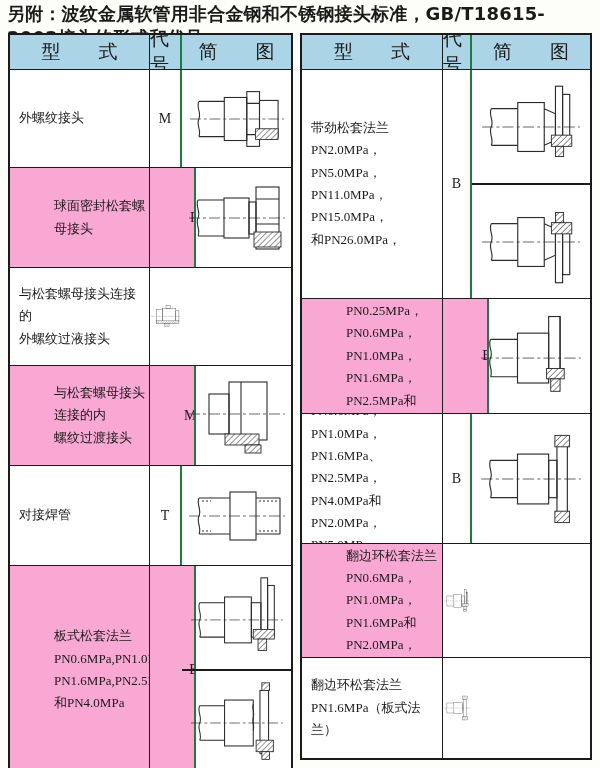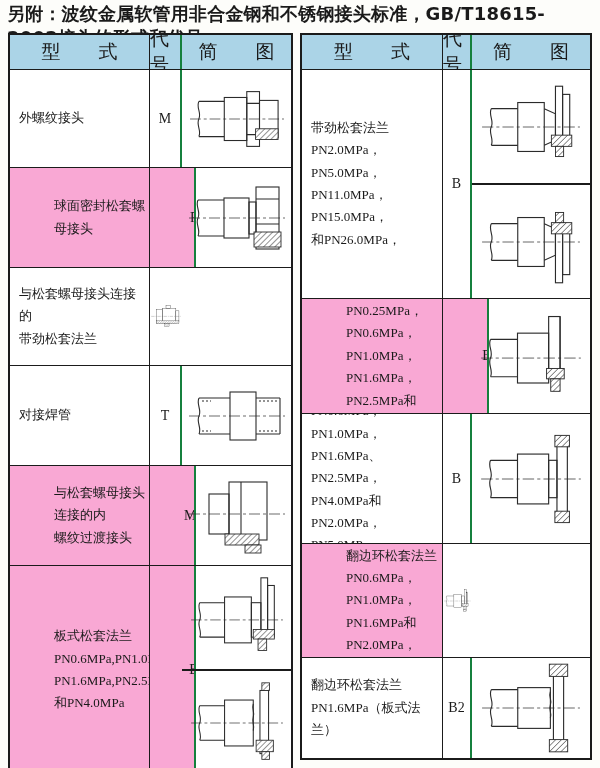--- a/index.html
+++ b/index.html
@@ -91,61 +91,61 @@
         <rect class="ln" x="64" y="30" width="7" height="32"></rect>
         <rect class="ln" x="71" y="15" width="23" height="62"></rect>
         <path class="ln" d="M71,27 h23 M71,52 h23"></path>
         <rect class="ht" x="69" y="60" width="27" height="15"></rect>
       </svg>
     </div>
   </div>
 
   <div class="row" style="height:98px">
     <div class="cell c-type">与松套螺母接头连接的
-带劲松套法兰</div>
+外螺纹过液接头</div>
     <div class="cell c-diag">
       <svg class="dg" viewBox="0 0 104 92" width="104" height="90">
         <line class="cl" x1="4" y1="44" x2="100" y2="44" stroke-dasharray="11,3,3,3"></line>
         <rect class="ln" x="22" y="22" width="18" height="46"></rect>
         <rect class="ln" x="40" y="18" width="44" height="50"></rect>
         <rect class="ln" x="52" y="9" width="14" height="9"></rect>
         <rect class="ln" x="84" y="26" width="10" height="38"></rect>
         <rect class="ht" x="22" y="58" width="72" height="10"></rect>
         <rect class="ht" x="48" y="68" width="14" height="8"></rect>
       </svg>
     </div>
   </div>
 
   <div class="row" style="height:100px">
-    <div class="cell c-type">对接焊管</div>
-    <div class="cell c-code">T</div>
-    <div class="cell c-diag">
-      <svg class="dg" viewBox="0 0 104 92" width="104" height="92">
-        <line class="cl" x1="4" y1="46" x2="100" y2="46" stroke-dasharray="11,3,3,3"></line>
-        <path class="ln" d="M14,28 c-3,6 3,12 0,18 c-3,6 3,12 0,18 M14,28 H45 M14,64 H45"></path>
-        <path class="ln" d="M17,31 h9 M17,61 h9" stroke-dasharray="2,2"></path>
-        <rect class="ln" x="45" y="22" width="26" height="48"></rect>
-        <path class="ln" d="M71,28 H95 M71,64 H95 M95,28 V64"></path>
-        <path class="ln" d="M74,31 h18 M74,61 h18" stroke-dasharray="2,2"></path>
-      </svg>
-    </div>
-  </div>
-
-  <div class="row" style="height:100px">
     <div class="cell c-type hl">与松套螺母接头连接的内
 螺纹过渡接头</div>
     <div class="cell c-code hl">MF</div>
     <div class="cell c-diag">
       <svg class="dg" viewBox="0 0 104 92" width="104" height="92">
         <line class="cl" x1="4" y1="44" x2="100" y2="44" stroke-dasharray="11,3,3,3"></line>
         <rect class="ln" x="24" y="24" width="20" height="40"></rect>
         <rect class="ln" x="44" y="12" width="38" height="58"></rect>
         <path class="ln" d="M56,12 V70"></path>
         <rect class="ht" x="40" y="64" width="34" height="11"></rect>
         <rect class="ht" x="60" y="75" width="16" height="8"></rect>
+      </svg>
+    </div>
+  </div>
+
+  <div class="row" style="height:100px">
+    <div class="cell c-type">对接焊管</div>
+    <div class="cell c-code">T</div>
+    <div class="cell c-diag">
+      <svg class="dg" viewBox="0 0 104 92" width="104" height="92">
+        <line class="cl" x1="4" y1="46" x2="100" y2="46" stroke-dasharray="11,3,3,3"></line>
+        <path class="ln" d="M14,28 c-3,6 3,12 0,18 c-3,6 3,12 0,18 M14,28 H45 M14,64 H45"></path>
+        <path class="ln" d="M17,31 h9 M17,61 h9" stroke-dasharray="2,2"></path>
+        <rect class="ln" x="45" y="22" width="26" height="48"></rect>
+        <path class="ln" d="M71,28 H95 M71,64 H95 M95,28 V64"></path>
+        <path class="ln" d="M74,31 h18 M74,61 h18" stroke-dasharray="2,2"></path>
       </svg>
     </div>
   </div>
 
   <div class="row" style="height:209px">
     <div class="cell c-type hl">板式松套法兰
 PN0.6MPa,PN1.0MPa,
 PN1.6MPa,PN2.5MPa,
 和PN4.0MPa</div>
     <div class="cell c-code hl">B</div>
@@ -275,21 +275,20 @@
         <rect class="ht" x="70" y="56" width="20" height="9"></rect>
         <rect class="ht" x="75" y="65" width="8" height="12"></rect>
         <rect class="ht" x="73" y="77" width="12" height="6"></rect>
       </svg>
     </div>
   </div>
 
   <div class="row" style="height:101px">
     <div class="cell c-type">翻边环松套法兰
 PN1.6MPa（板式法兰）</div>
-    <div class="cell c-code">B2</div>
     <div class="cell c-diag">
       <svg class="dg" viewBox="0 0 104 92" width="106" height="94">
         <line class="cl" x1="4" y1="46" x2="100" y2="46" stroke-dasharray="11,3,3,3"></line>
         <path class="ln" d="M13,28 c-3,6 3,12 0,18 c-3,6 3,12 0,18 M13,28 H39 M13,64 H39"></path>
         <rect class="ln" x="39" y="26" width="32" height="40"></rect>
         <path class="ln" d="M71,30 c-2,5 2,8 0,13 c-2,5 2,8 0,13"></path>
         <rect class="ln" x="74" y="14" width="10" height="64"></rect>
         <rect class="ht" x="70" y="3" width="18" height="12"></rect>
         <rect class="ht" x="70" y="77" width="18" height="12"></rect>
       </svg>

